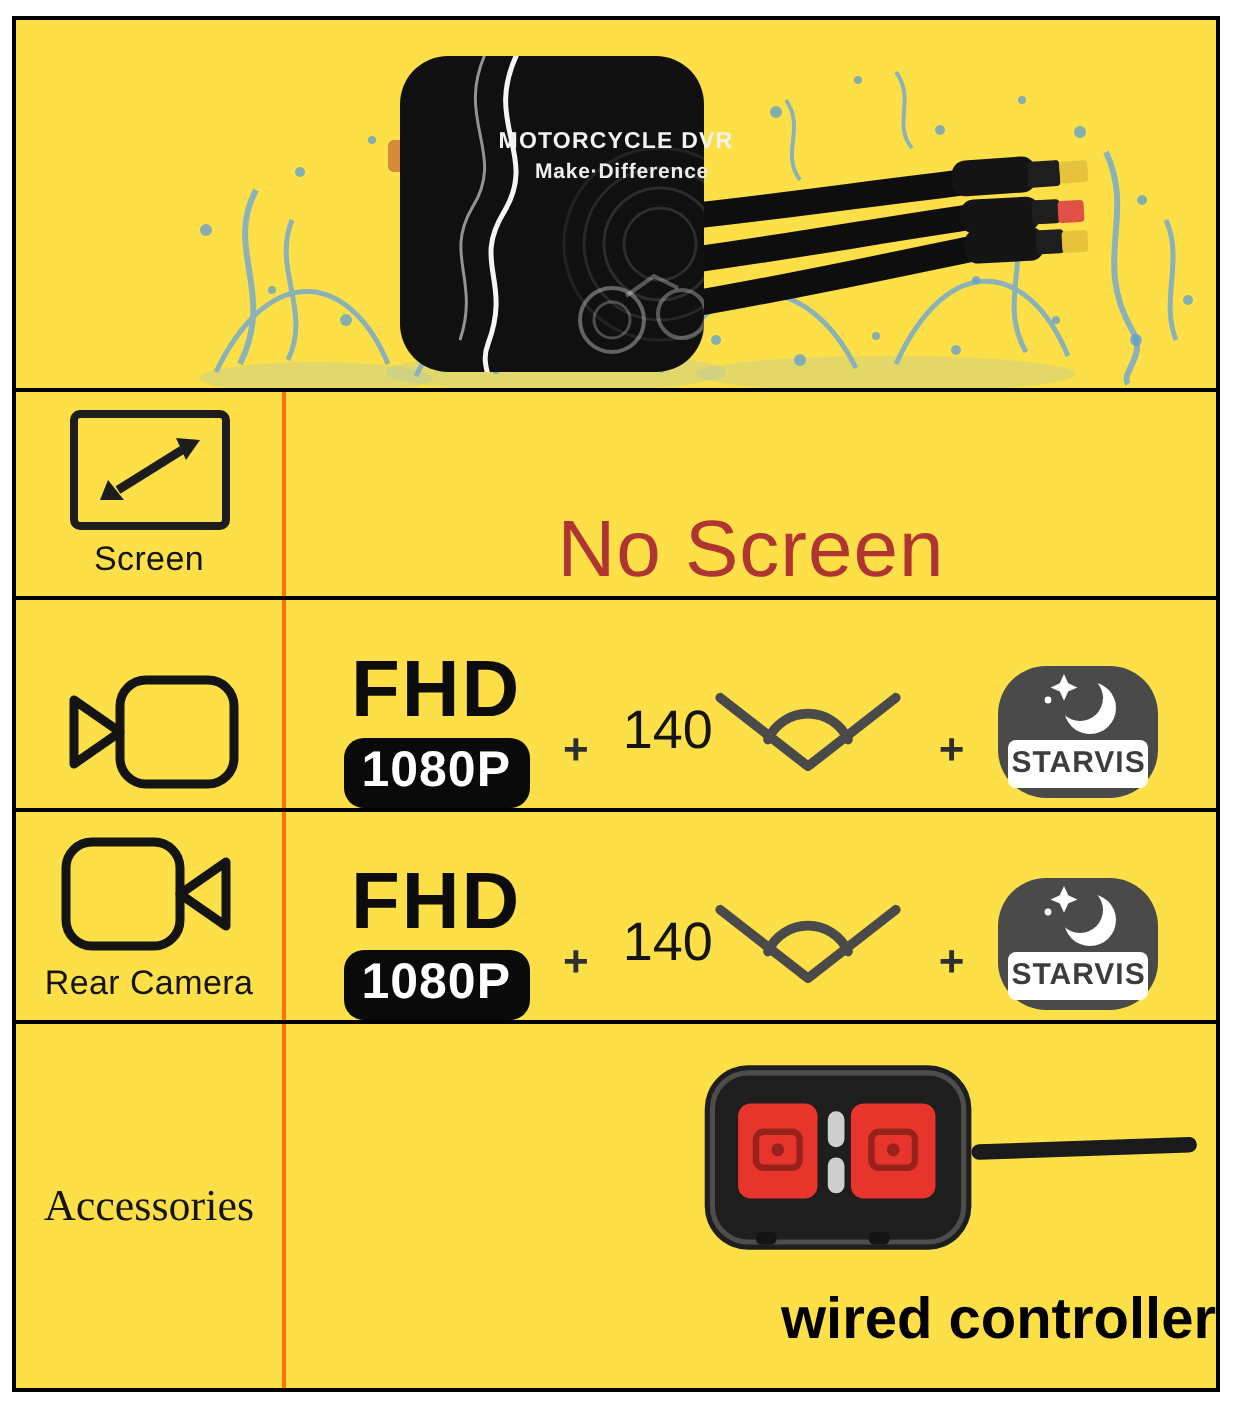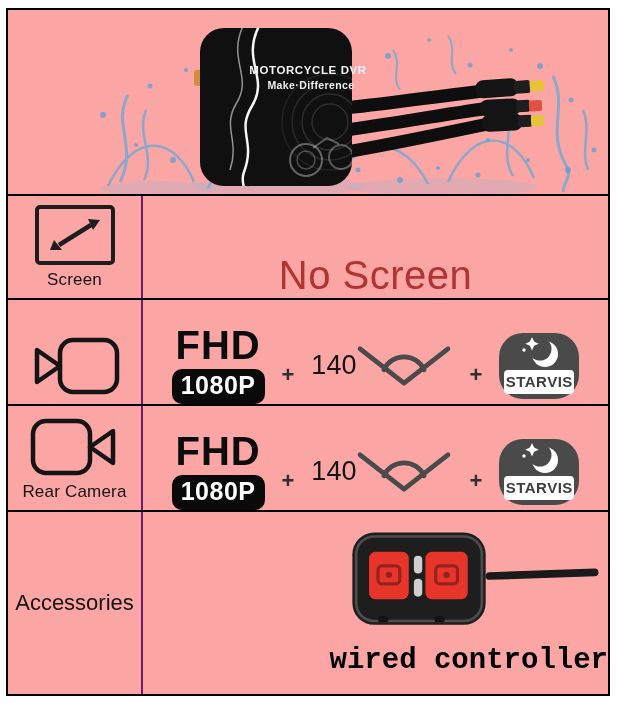--- a/index.html
+++ b/index.html
@@ -1,47 +1,47 @@
 <!DOCTYPE html>
 <html><head>
 <meta charset="utf-8">
 <style>
   html,body{margin:0;padding:0;background:#fff;}
   body{width:618px;height:704px;position:relative;font-family:"Liberation Sans",sans-serif;color:#111;}
-  .frame{position:absolute;left:6px;top:8px;width:604px;height:688px;border:2px solid #000;box-sizing:border-box;background:#fca5a5;}
+  .frame{position:absolute;left:6px;top:8px;width:604px;height:688px;border:2px solid #000;box-sizing:border-box;background:#fde047;}
   
   .hero{height:184px;position:relative;overflow:hidden;}
   .hero svg{display:block;}
   
   .spec-row{display:flex;border-top:2px solid #000;box-sizing:border-box;}
   .row-screen{height:104px;}
   .row-front{height:106px;}
   .row-rear{height:106px;}
   .row-acc{height:184px;}
-  .cell-label{width:133px;border-right:2px solid #701a75;box-sizing:content-box;display:flex;flex-direction:column;align-items:center;justify-content:flex-end;padding-bottom:8px;flex:none;}
+  .cell-label{width:133px;border-right:2px solid #f97316;box-sizing:content-box;display:flex;flex-direction:column;align-items:center;justify-content:flex-end;padding-bottom:8px;flex:none;}
   .cell-value{flex:1;display:flex;align-items:flex-end;justify-content:center;}
   .label-text{font-size:17px;color:#141414;margin-top:5px;letter-spacing:.2px;}
   .acc-label-cell{justify-content:center;padding-bottom:0;}
-  .acc-label{font-size:22px;color:#141414;}
+  .acc-label{font-size:22px;color:#141414;font-family:Liberation Serif, serif;}
   
   .screen-icon-box{width:72px;height:52px;border:4px solid #1d1d1d;border-radius:5px;display:flex;align-items:center;justify-content:center;}
   
   .no-screen{font-size:40px;letter-spacing:.5px;}
   
   .spec-cluster{display:flex;align-items:center;gap:17px;}
   .fhd-col{display:flex;flex-direction:column;align-items:center;gap:6px;}
   .fhd-text{font-size:40px;font-weight:bold;line-height:.9;color:#0c0c0c;letter-spacing:1px;}
   .badge-1080{background:#0a0a0a;color:#fff;font-weight:bold;font-size:25px;line-height:1;padding:4px 9px 6px;border-radius:10px;letter-spacing:.5px;}
   .plus{font-size:22px;font-weight:bold;color:#2f2f2f;align-self:center;margin-top:18px;}
   .angle-col{display:flex;flex-direction:row;align-items:center;}
   .angle-num{font-size:27px;color:#141414;line-height:1;}
   .starvis-badge{width:80px;height:66px;background:#4a4a4a;border-radius:24px;position:relative;flex:none;}
   .starvis-label{position:absolute;left:5px;right:5px;bottom:5px;height:24px;background:#fff;border-radius:4px;display:flex;align-items:center;justify-content:center;font-size:15px;font-weight:bold;color:#3d3d3d;letter-spacing:.5px;}
   
-  .acc-value{flex-direction:column;justify-content:center;gap:14px;font-family:Liberation Mono, monospace;}
+  .acc-value{flex-direction:column;justify-content:center;gap:14px;}
   .controller-caption{font-size:29px;font-weight:bold;color:#000;}
 </style>
 </head>
 <body>
 
 <div class="frame">
 
   <div class="hero">
     <svg width="600" height="184" viewBox="0 0 600 184">
       <defs>

